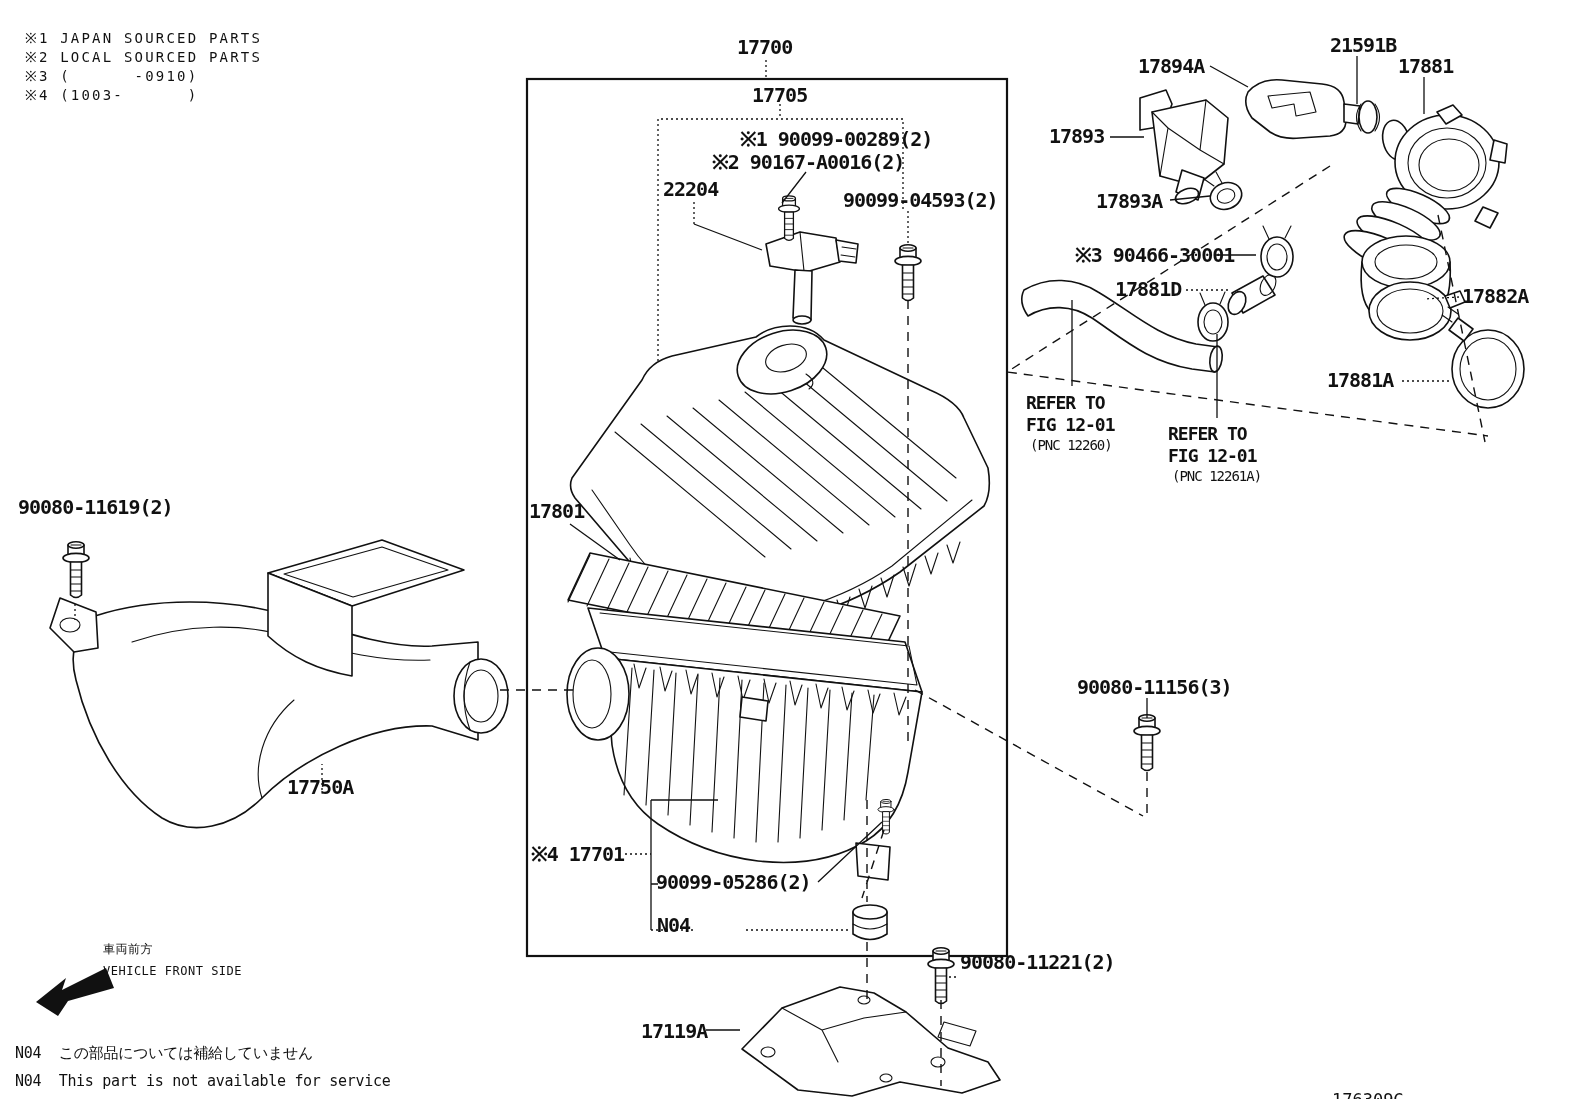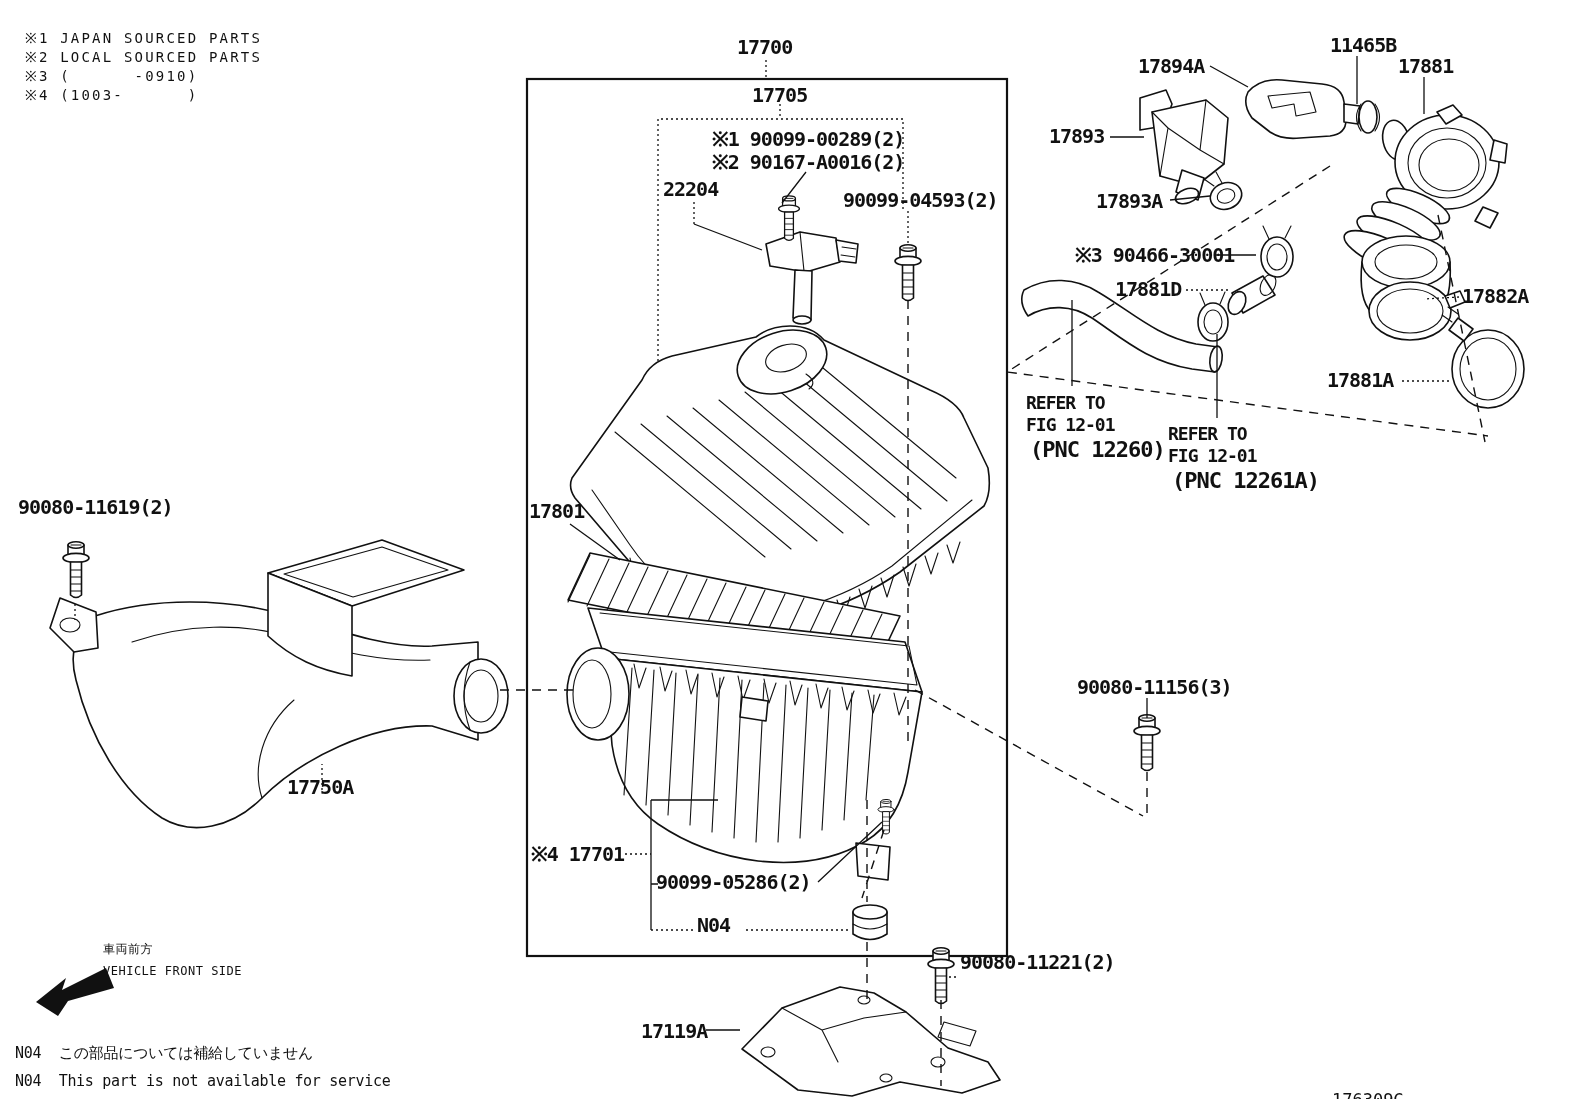--- a/index.html
+++ b/index.html
@@ -9,21 +9,21 @@
   svg .box{fill:none;stroke:#111;stroke-width:2.2;}
   svg .fw{fill:#fff;stroke:#111;stroke-width:1.6;stroke-linejoin:round;stroke-linecap:round;}
   svg .ol2{fill:none;stroke:#111;stroke-width:1.1;stroke-linejoin:round;stroke-linecap:round;}
   svg .ld{fill:none;stroke:#111;stroke-width:1.3;}
   svg .ldot{fill:none;stroke:#111;stroke-width:1.3;stroke-dasharray:2 3;}
   svg .ldash{fill:none;stroke:#111;stroke-width:1.4;stroke-dasharray:9 7;}
   svg .arrow{fill:#111;stroke:none;}
   .lbl{position:absolute;font-size:20px;font-weight:bold;letter-spacing:-1px;
        white-space:pre;line-height:22px;}
   .ref{position:absolute;font-size:18px;font-weight:bold;letter-spacing:-1px;white-space:pre;}
-  .ref-sub{position:absolute;font-size:22px;font-weight:bold;letter-spacing:-1px;white-space:pre;}
+  .ref-sub{position:absolute;font-size:14px;font-weight:normal;letter-spacing:-1px;white-space:pre;}
   .legend-line{position:absolute;font-size:14px;letter-spacing:2.2px;white-space:pre;}
   .note{position:absolute;font-size:15px;letter-spacing:-0.3px;white-space:pre;text-align:center;}
   .front-lbl{position:absolute;font-size:12px;letter-spacing:0.5px;white-space:pre;}
   .code{position:absolute;font-size:17px;letter-spacing:0;margin-top:24px;}
 </style>
 </head>
 <body>
 
 <svg class="stage" viewBox="0 0 1592 1099">
   <defs>
@@ -211,39 +211,39 @@
   <path class="arrow" d="M36,1002 L66,978 L62,990 L106,968 L114,988 L68,1001 L58,1016 Z"></path>
 </svg>
 
 <div class="legend-line" style="left:25px;top:28px">※1 JAPAN SOURCED PARTS</div>
 <div class="legend-line" style="left:25px;top:47px">※2 LOCAL SOURCED PARTS</div>
 <div class="legend-line" style="left:25px;top:66px">※3 (      -0910)</div>
 <div class="legend-line" style="left:25px;top:85px">※4 (1003-      )</div>
 
 <div class="lbl" style="left:737px;top:36px">17700</div>
 <div class="lbl" style="left:752px;top:84px">17705</div>
-<div class="lbl" style="left:712px;top:128px">※1 90099-00289(2)</div>
+<div class="lbl" style="left:740px;top:128px">※1 90099-00289(2)</div>
 <div class="lbl" style="left:712px;top:151px">※2 90167-A0016(2)</div>
 <div class="lbl" style="left:663px;top:178px">22204</div>
 <div class="lbl" style="left:843px;top:189px">90099-04593(2)</div>
 <div class="lbl" style="left:1138px;top:55px">17894A</div>
-<div class="lbl" style="left:1330px;top:34px">11465B</div>
+<div class="lbl" style="left:1330px;top:34px">21591B</div>
 <div class="lbl" style="left:1398px;top:55px">17881</div>
 <div class="lbl" style="left:1049px;top:125px">17893</div>
 <div class="lbl" style="left:1096px;top:190px">17893A</div>
 <div class="lbl" style="left:1075px;top:244px">※3 90466-30001</div>
 <div class="lbl" style="left:1115px;top:278px">17881D</div>
 <div class="lbl" style="left:1462px;top:285px">17882A</div>
 <div class="lbl" style="left:1327px;top:369px">17881A</div>
 <div class="lbl" style="left:18px;top:496px">90080-11619(2)</div>
 <div class="lbl" style="left:287px;top:776px">17750A</div>
 <div class="lbl" style="left:529px;top:500px">17801</div>
 <div class="lbl" style="left:531px;top:843px">※4 17701</div>
 <div class="lbl" style="left:656px;top:871px">90099-05286(2)</div>
-<div class="lbl" style="left:697px;top:914px">N04</div>
+<div class="lbl" style="left:657px;top:914px">N04</div>
 <div class="lbl" style="left:960px;top:951px">90080-11221(2)</div>
 <div class="lbl" style="left:641px;top:1020px">17119A</div>
 <div class="lbl" style="left:1077px;top:676px">90080-11156(3)</div>
 
 <div class="ref" style="left:1026px;top:392px">REFER TO</div>
 <div class="ref" style="left:1026px;top:414px">FIG 12-01</div>
 <div class="ref-sub" style="left:1030px;top:437px">(PNC 12260)</div>
 <div class="ref" style="left:1168px;top:423px">REFER TO</div>
 <div class="ref" style="left:1168px;top:445px">FIG 12-01</div>
 <div class="ref-sub" style="left:1172px;top:468px">(PNC 12261A)</div>

